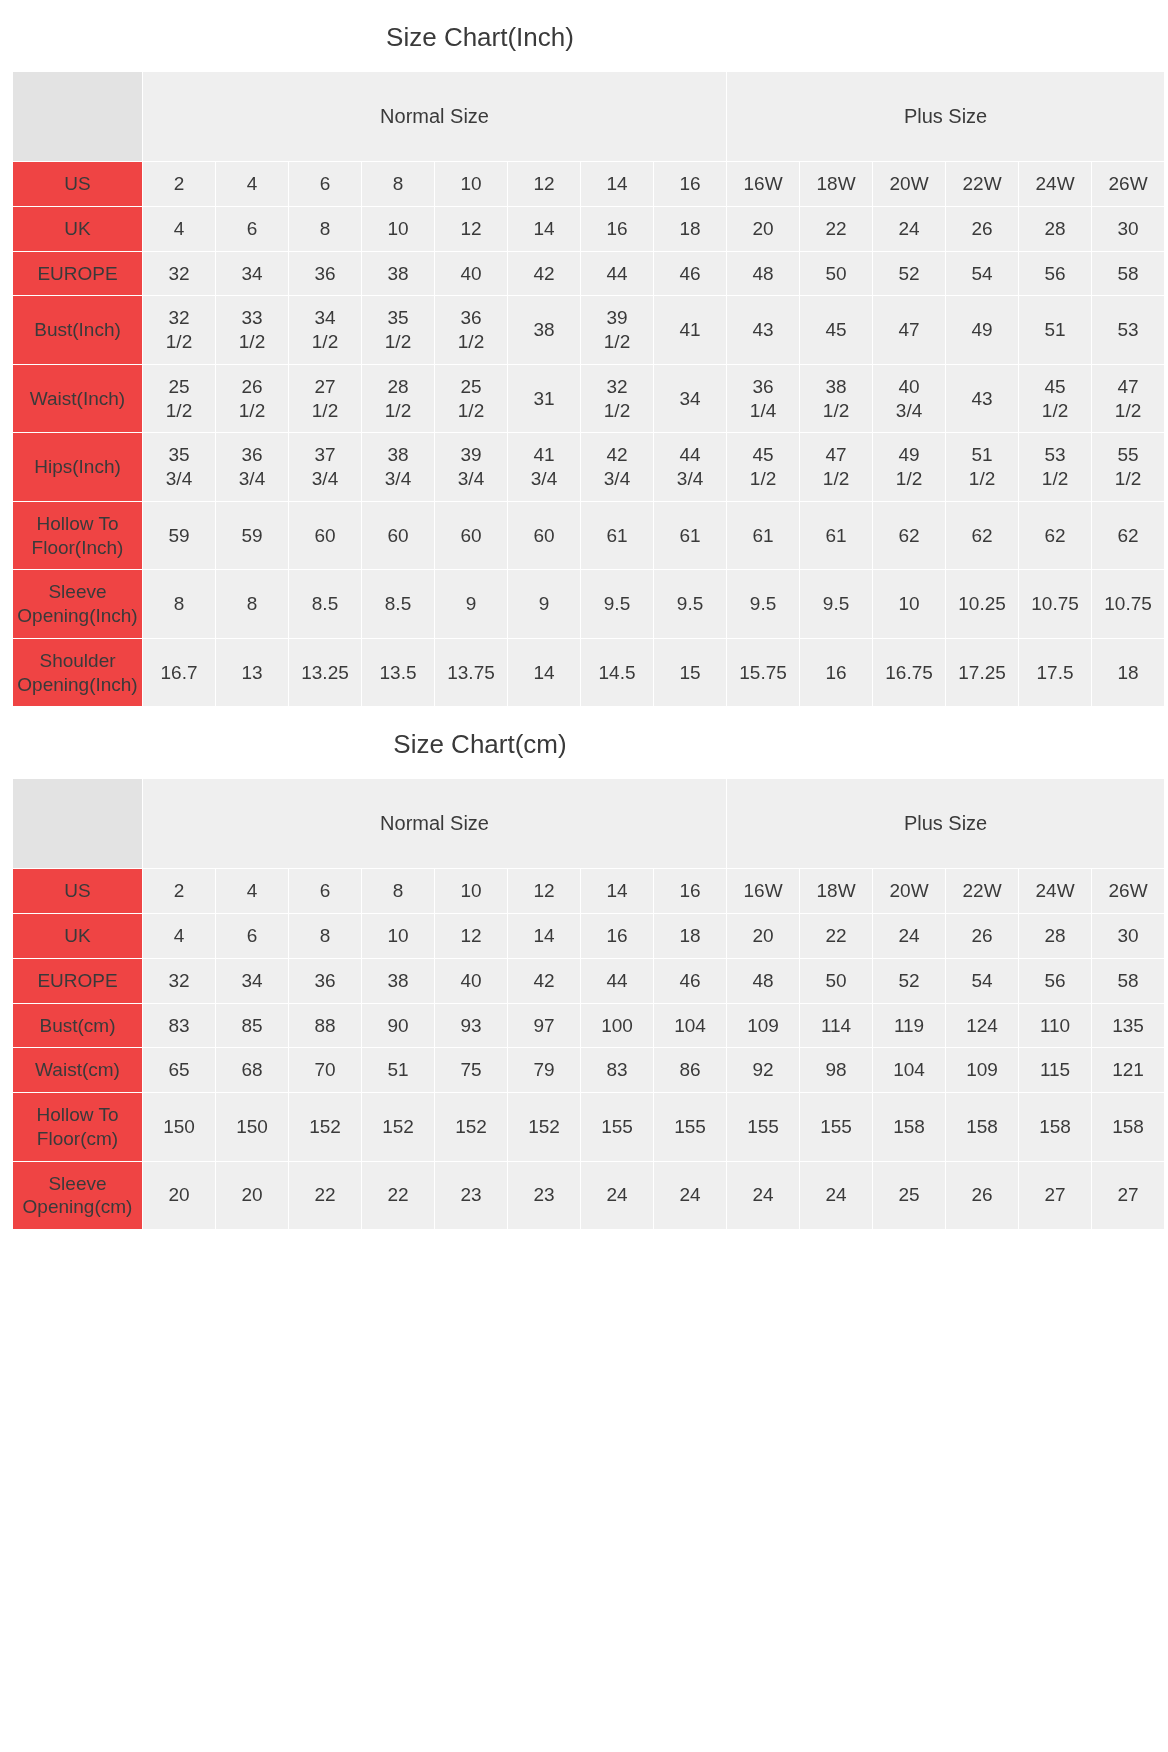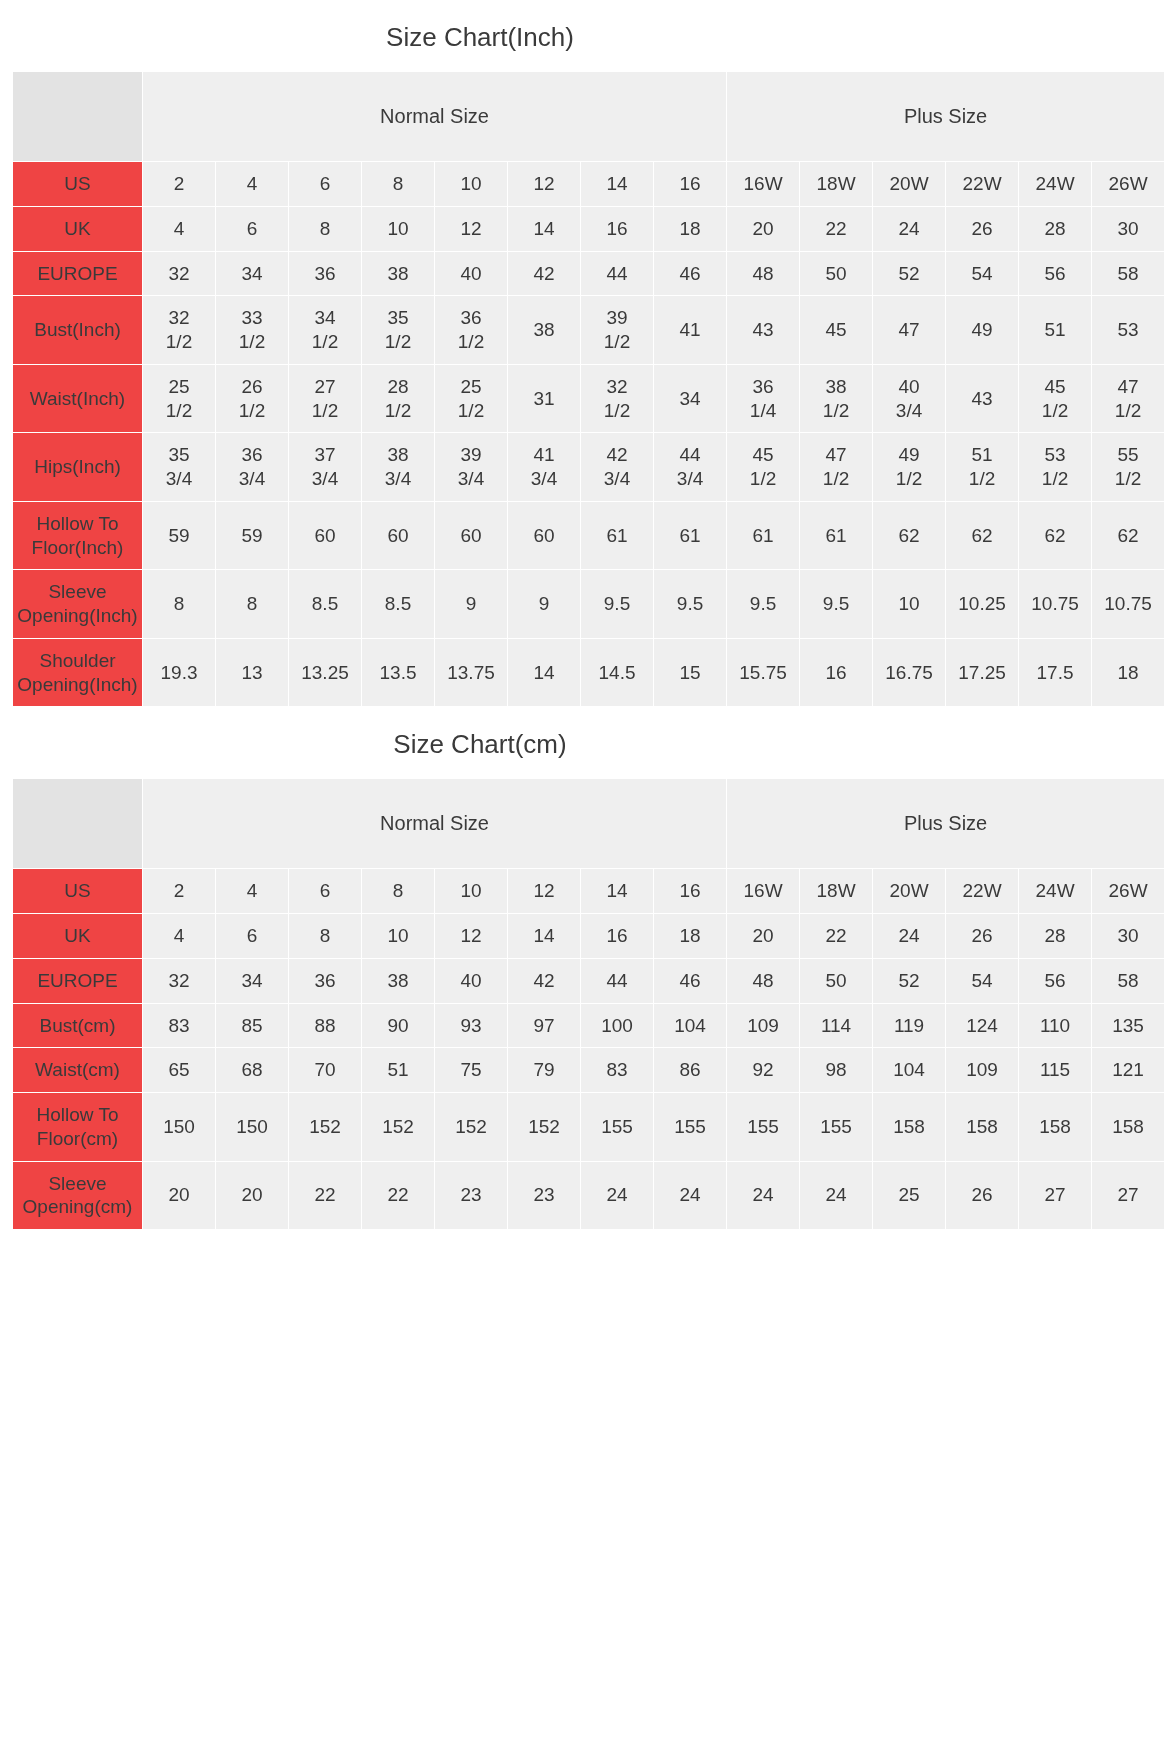--- a/index.html
+++ b/index.html
@@ -312,21 +312,21 @@
             <td>9.5</td>
             <td>9.5</td>
             <td>9.5</td>
             <td>10</td>
             <td>10.25</td>
             <td>10.75</td>
             <td>10.75</td>
           </tr>
           <tr>
             <td class="rowhead">Shoulder Opening(Inch)</td>
-            <td>19.3</td>
+            <td>16.7</td>
             <td>13</td>
             <td>13.25</td>
             <td>13.5</td>
             <td>13.75</td>
             <td>14</td>
             <td>14.5</td>
             <td>15</td>
             <td>15.75</td>
             <td>16</td>
             <td>16.75</td>

